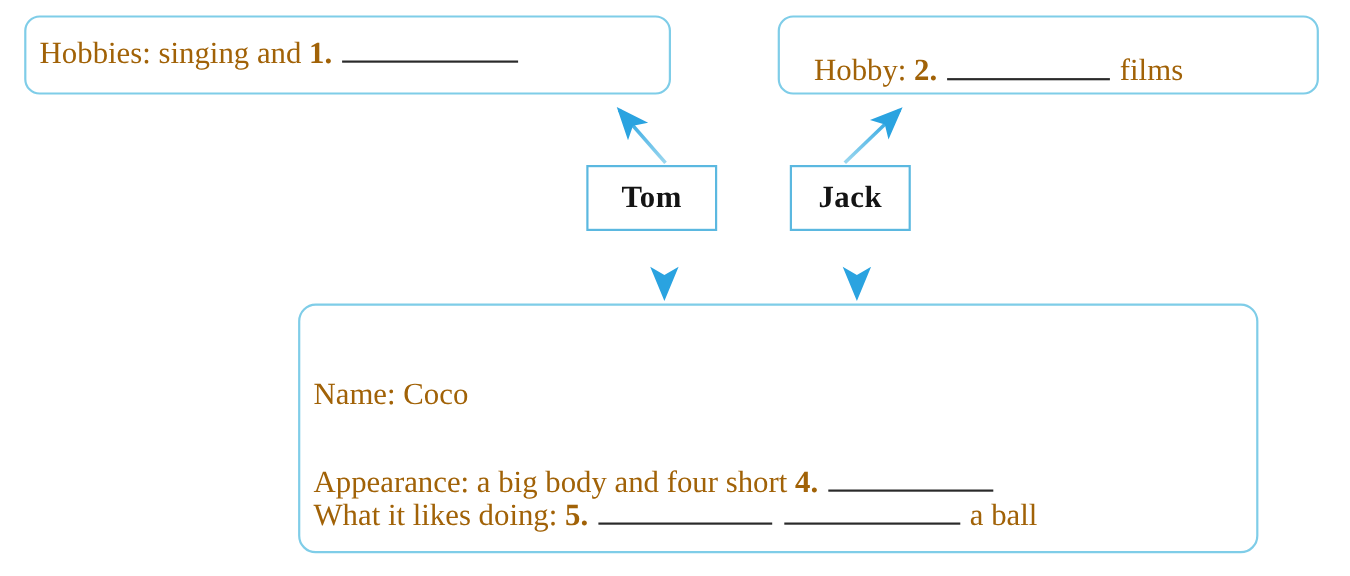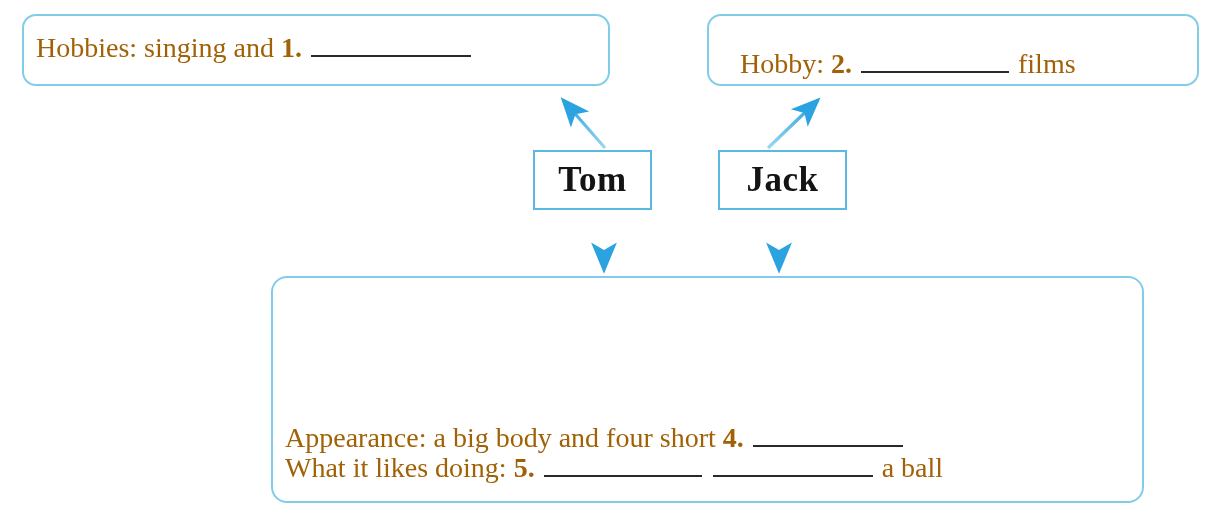--- a/index.html
+++ b/index.html
@@ -53,34 +53,34 @@
     position: absolute;
     box-sizing: border-box;
     border: 2px solid #5bb8e0;
     background: #ffffff;
     display: flex;
     align-items: center;
     justify-content: center;
   }
   .name-box .name-text {
     font-weight: bold;
-    font-size: 35px;
+    font-size: 28px;
     color: #141414;
     letter-spacing: 0.5px;
   }
   .box-tom {
     left: 533px;
     top: 150px;
     width: 119px;
     height: 60px;
   }
   .box-jack {
     left: 718px;
     top: 150px;
-    width: 129px;
+    width: 110px;
     height: 60px;
   }
 
   
   .line {
     position: absolute;
     white-space: nowrap;
     font-size: 28px;
     color: #a16207;
     line-height: 1;
@@ -175,20 +175,23 @@
   <div class="name-box box-tom">
     <span class="name-text">Tom</span>
   </div>
   <div class="name-box box-jack">
     <span class="name-text">Jack</span>
   </div>
 
   <div class="box box-animal"></div>
 
 
+  <div class="line txt-animal2">
+    <span>Name: Coco</span>
+  </div>
 
   <div class="line txt-animal3">
     <span>Appearance: a big body and four short</span>
     <span class="b">4.</span>
     <span class="blank"></span>
   </div>
 
   <div class="line txt-animal4">
     <span>What it likes doing:</span>
     <span class="b">5.</span>

